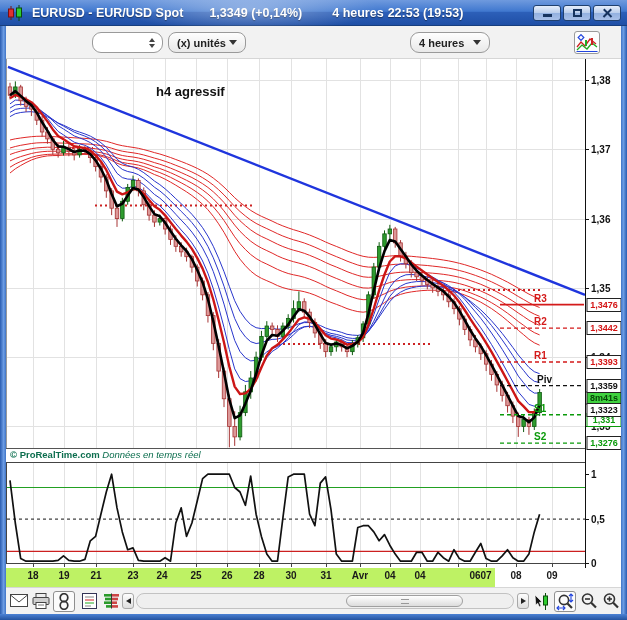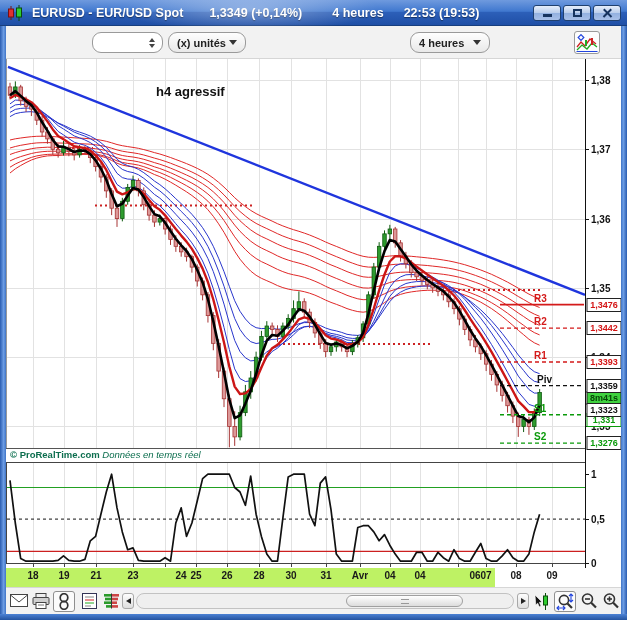--- a/index.html
+++ b/index.html
@@ -8,21 +8,21 @@
   
   .titlebar{position:absolute;left:0;top:0;width:627px;height:26px;
     background:linear-gradient(180deg,#6f9ade 0%,#4078cf 45%,#2c5fb8 50%,#1f4fa6 100%);
     border-bottom:1px solid #173e7e;display:flex;align-items:center;padding-left:6px;color:#fff;}
   .titlebar::before{content:"";position:absolute;left:120px;top:-14px;width:260px;height:46px;border-radius:50%;
     background:radial-gradient(ellipse at center,rgba(255,255,255,.38),rgba(255,255,255,0) 70%);pointer-events:none;}
   .tb-icon{margin-right:8px;flex:0 0 auto;}
   .tb-title{font-size:12.5px;font-weight:bold;text-shadow:0 1px 1px rgba(0,0,0,.45);white-space:nowrap;}
   .tb-price{margin-left:26px;font-size:12.5px;font-weight:bold;text-shadow:0 1px 1px rgba(0,0,0,.45);white-space:nowrap;}
   .tb-tf{margin-left:30px;font-size:12.5px;font-weight:bold;text-shadow:0 1px 1px rgba(0,0,0,.45);}
-  .tb-clock{margin-left:20px;font-size:12.5px;font-weight:bold;text-shadow:0 1px 1px rgba(0,0,0,.45);}
+  .tb-clock{margin-left:4px;font-size:12.5px;font-weight:bold;text-shadow:0 1px 1px rgba(0,0,0,.45);}
   .win-buttons{margin-left:auto;margin-right:6px;display:flex;gap:2px;}
   .win-btn{width:28px;height:16px;border:1px solid #20406e;border-radius:3px;
     background:linear-gradient(180deg,#e6eefb 0%,#b9cdeb 50%,#93b1e0 52%,#a8c0e8 100%);
     display:flex;align-items:center;justify-content:center;position:relative;cursor:default;}
   .glyph-min{width:9px;height:3px;background:#16335e;margin-top:6px;}
   .glyph-max{width:9px;height:8px;border:2px solid #16335e;}
   .glyph-close{position:relative;width:11px;height:11px;}
   .glyph-close i{position:absolute;left:0;top:4.5px;width:11px;height:2.4px;background:#16335e;}
   .glyph-close i:first-child{transform:rotate(45deg);}
   .glyph-close i:last-child{transform:rotate(-45deg);}
@@ -38,21 +38,21 @@
   .spinner{position:absolute;left:86px;top:6px;width:71px;height:21px;background:#fff;border:1px solid #9a9a9a;
     border-radius:9px;display:flex;align-items:center;}
   .spinner .val{flex:1;text-align:right;font-size:11px;font-weight:bold;color:#222;padding-right:4px;margin-top:40px;}
   .spin-arrows{width:12px;height:100%;display:flex;flex-direction:column;align-items:center;justify-content:center;gap:2px;margin-right:4px;}
   .tri-up{width:0;height:0;border-left:3.5px solid transparent;border-right:3.5px solid transparent;border-bottom:4px solid #444;}
   .tri-down{width:0;height:0;border-left:3.5px solid transparent;border-right:3.5px solid transparent;border-top:4px solid #444;}
   .dropdown{position:absolute;top:6px;height:21px;background:linear-gradient(180deg,#fefefe,#e9e9e9);
     border:1px solid #9a9a9a;border-radius:9px;display:flex;align-items:center;padding:0 8px;}
   .dropdown .lbl{font-size:11px;font-weight:bold;color:#222;white-space:nowrap;}
   .dd-caret{margin-left:auto;width:0;height:0;border-left:4px solid transparent;border-right:4px solid transparent;border-top:5px solid #333;}
-  .dd-units{left:162px;width:78px;}
+  .dd-units{left:162px;width:78px;border-radius:8px;}
   .dd-period{left:404px;width:80px;}
   .chartstyle-btn{position:absolute;left:568px;top:5px;width:26px;height:23px;background:#fdfdfd;border:1px solid #9a9a9a;border-radius:3px;
     display:flex;align-items:center;justify-content:center;}
   
   #main-chart{position:absolute;left:0;top:33px;display:block;background:#fff;}
   #indicator-chart{position:absolute;left:0;top:435px;display:block;background:#fff;}
   svg text{font-family:"Liberation Sans",sans-serif;}
   
   .date-axis{position:absolute;left:0;top:542px;width:489px;height:19px;background:#bef264;}
   .date-axis span{position:absolute;top:2px;transform:translateX(-50%);font-size:10px;font-weight:bold;color:#1a1a1a;}
@@ -491,21 +491,21 @@
           <line x1="579" x2="583" y1="102.5" y2="102.5" stroke="#111111"></line>
           <text x="585" y="105.5" font-size="10" font-weight="bold" fill="#111">0</text>
         </g>
       </svg>
 
     <div class="date-axis" id="date-axis">
         <span style="left: 27px;">18</span>
         <span style="left: 58px;">19</span>
         <span style="left: 90px;">21</span>
         <span style="left: 127px;">23</span>
-        <span style="left: 175px;">24</span>
+        <span style="left: 156px;">24</span>
         <span style="left: 190px;">25</span>
         <span style="left: 221px;">26</span>
         <span style="left: 253px;">28</span>
         <span style="left: 285px;">30</span>
         <span style="left: 320px;">31</span>
         <span style="left: 354px;">Avr</span>
         <span style="left: 384px;">04</span>
         <span style="left: 414px;">04</span>
         <span style="left: 452px; margin-left: 17px;">06</span>
         <span style="left: 480px;">07</span>

